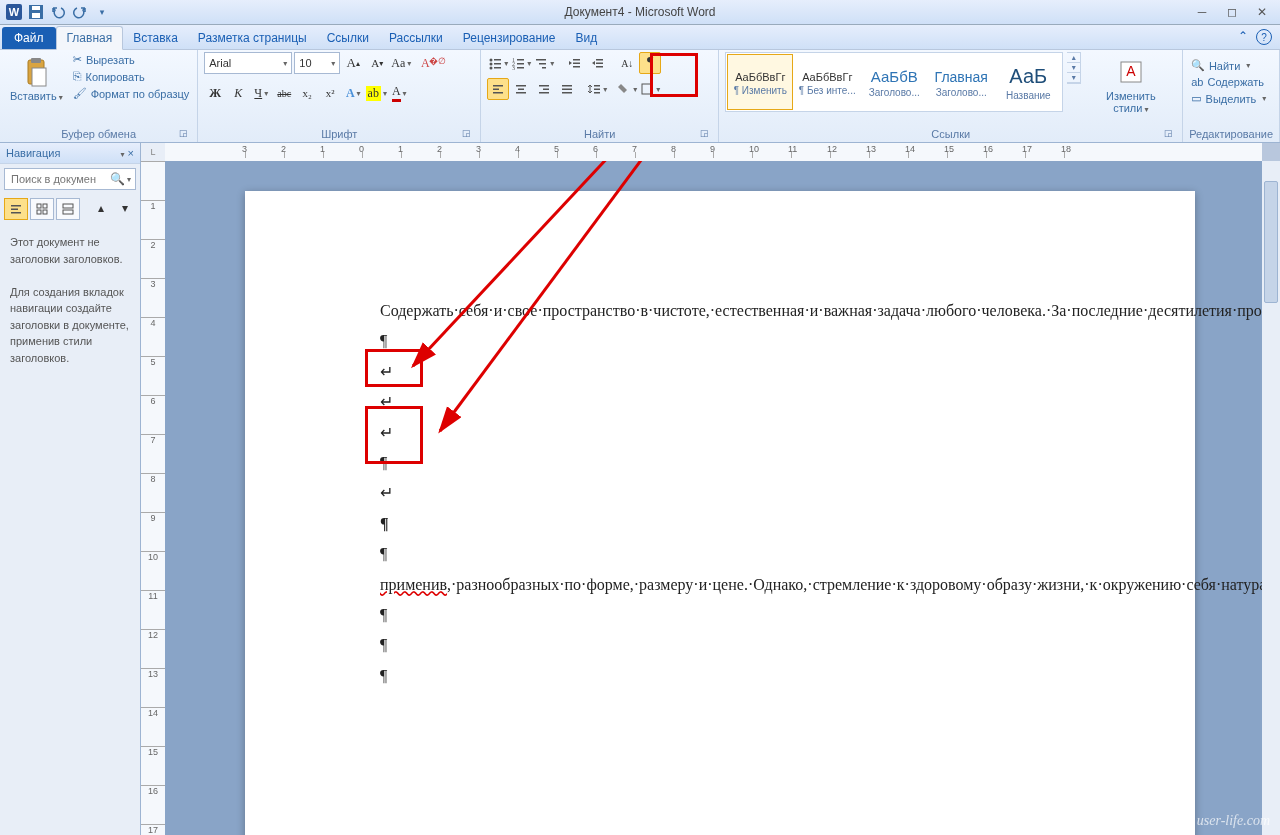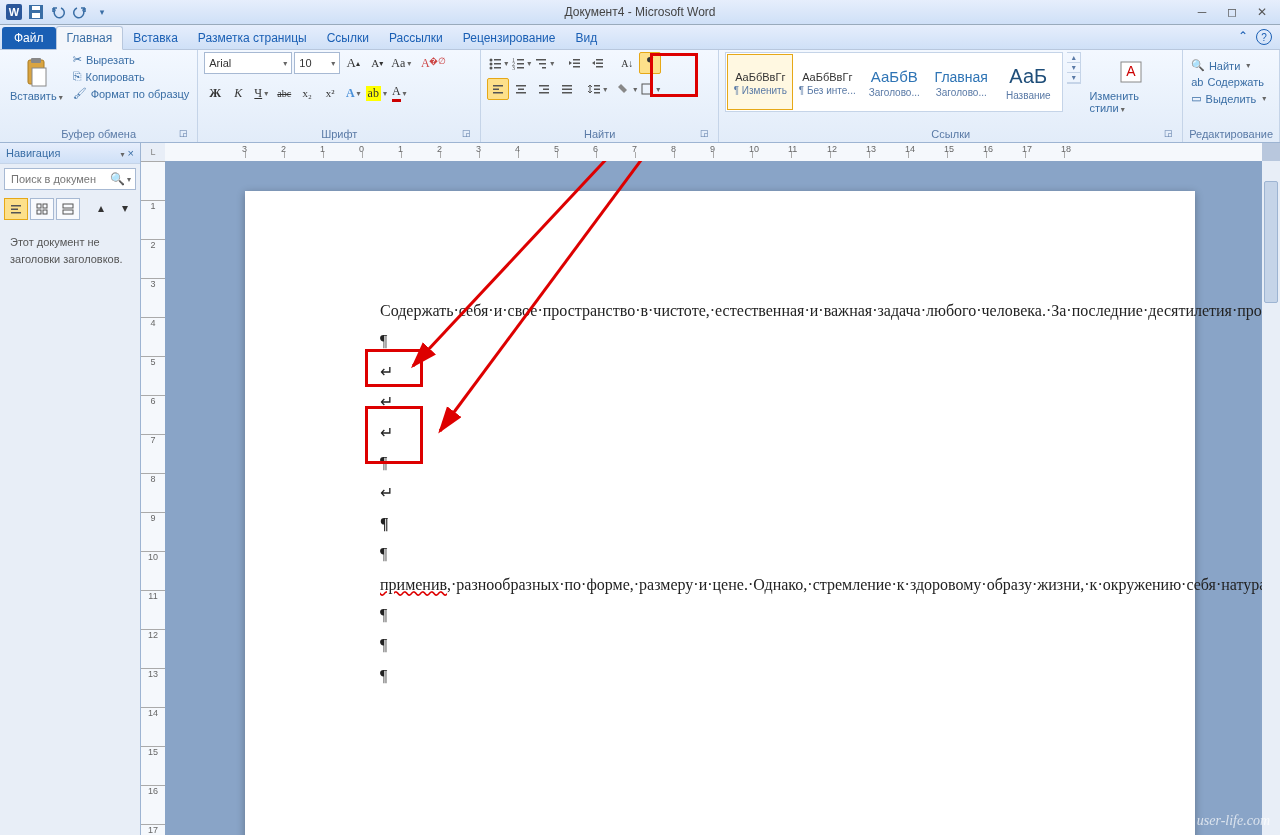--- a/index.html
+++ b/index.html
@@ -14,21 +14,21 @@
 .tab{padding:4px 10px;color:#1a5fb4;cursor:pointer;font-size:12px}
 .tab.active{background:#f3f6fb;border:1px solid #b8c7dd;border-bottom:1px solid #f3f6fb;border-radius:3px 3px 0 0;margin-bottom:-1px;color:#3a6ea5}
 .help-icn{position:absolute;right:8px;top:4px;color:#1a5fb4;display:flex;gap:8px}
 .ribbon{height:92px;background:linear-gradient(#f3f8ff,#e2ecf9);border-bottom:1px solid #9db4d2;display:flex}
 .group{border-right:1px solid #c5d4e8;padding:2px 6px 0;display:flex;flex-direction:column;position:relative}
 .group-body{flex:1;display:flex;align-items:flex-start;gap:4px}
 .group-label{text-align:center;font-size:11px;color:#5a7aa6;padding:2px 0;position:relative}
 .group-label .dlg{position:absolute;right:2px;bottom:2px;width:12px;height:12px;font-size:9px;color:#5a7aa6}
 .vert-btn{display:flex;flex-direction:column;align-items:center;justify-content:center;padding:4px;gap:2px;min-width:40px}
 .vert-btn .icn{width:32px;height:32px;display:flex;align-items:center;justify-content:center}
-.vert-btn .lbl{font-size:11px;color:#3a6ea5;}
+.vert-btn .lbl{font-size:11px;color:#3a6ea5;text-align:center}
 .mini-list{display:flex;flex-direction:column;gap:2px}
 .mini-item{display:flex;align-items:center;gap:4px;font-size:11px;color:#3a6ea5;padding:1px 2px}
 .font-row{display:flex;align-items:center;gap:2px;margin-bottom:4px}
 .font-name{width:78px;height:20px;border:1px solid #a7b9d3;background:#fff;font-size:11px;padding:0 4px;display:flex;align-items:center;justify-content:space-between}
 .font-size{width:36px;height:20px;border:1px solid #a7b9d3;background:#fff;font-size:11px;padding:0 4px;display:flex;align-items:center;justify-content:space-between}
 .sq{width:20px;height:20px;display:flex;align-items:center;justify-content:center;border:1px solid transparent;border-radius:2px;font-family:"Times New Roman",serif}
 .sq.active{background:#fde08a;border-color:#e6a817}
 .row{display:flex;gap:1px}
 .styles-gallery{display:flex;gap:1px;border:1px solid #c5d4e8;background:#fff;padding:1px}
 .style-item{width:64px;height:54px;display:flex;flex-direction:column;align-items:center;justify-content:center;border:1px solid transparent}
@@ -402,20 +402,21 @@
             <rect x="1" y="1" width="10" height="4" fill="none" stroke="#555"></rect>
             <rect x="1" y="7" width="10" height="4" fill="none" stroke="#555"></rect>
           </svg>
         </div>
       <div style="flex:1"></div>
       <div class="v" style="border:none;background:none">▴</div>
       <div class="v" style="border:none;background:none">▾</div>
     </div>
     <div class="nav-msg">
       <div>Этот документ не заголовки заголовков.</div><br>
+      <div>Для создания вкладок навигации создайте заголовки в документе, применив стили заголовков.</div>
     </div>
   </div>
 
   <div class="doc-area">
     <div class="ruler-corner">L</div>
     <div class="h-ruler">
       <div class="h-ruler-inner" id="hruler" style="left:80px">
           <div style="width:38px;text-align:center;border-left:1px solid #aaa;height:6px;margin-top:6px;position:relative">
             <span style="position:absolute;left:-4px;top:-8px">3</span>
           </div>

